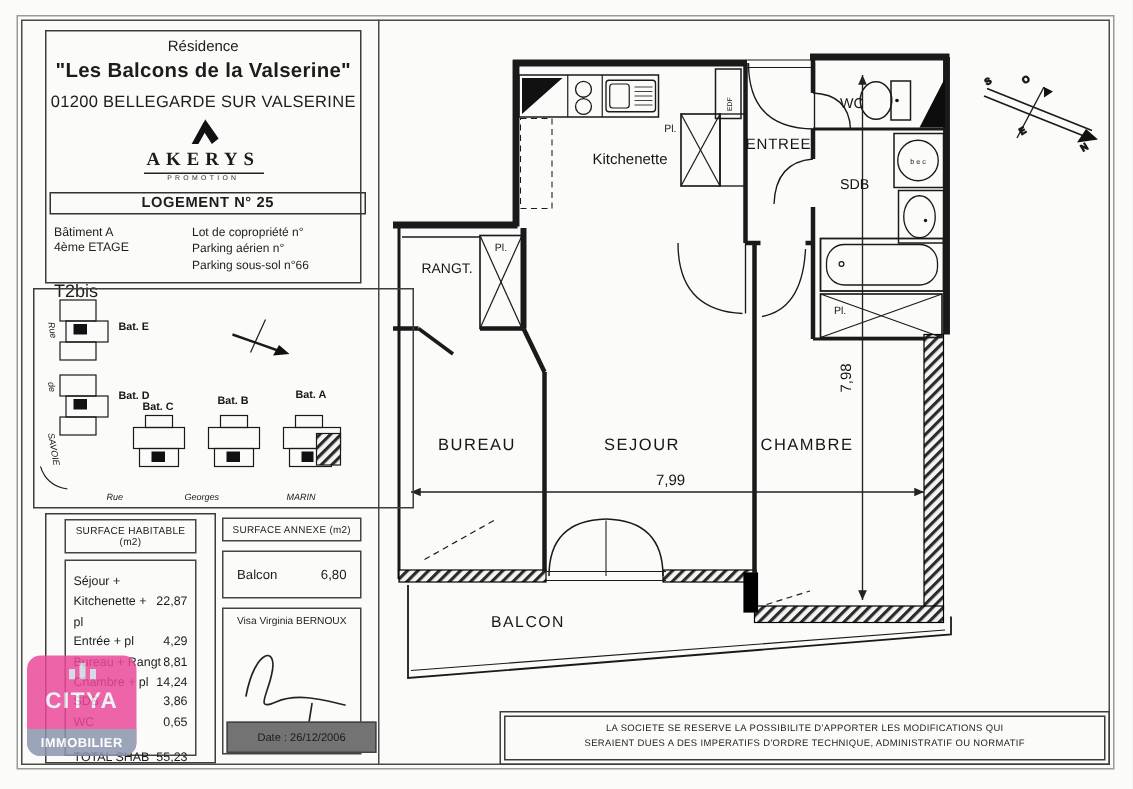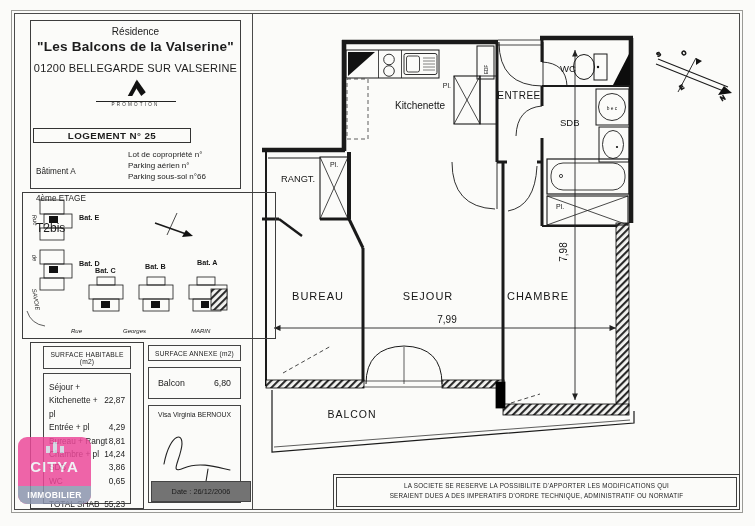--- a/index.html
+++ b/index.html
@@ -12,25 +12,25 @@
   
   .hbox{left:30px;top:20px;width:211px;height:169px;border:1.2px solid #3d3d3d;text-align:center}
   .res{font-size:10px;margin-top:5px}
   .name{font-size:13.6px;font-weight:700;margin-top:2px;letter-spacing:.2px}
   .street{font-size:10px;margin-top:3px}
   .city{font-size:11px;margin-top:8px;letter-spacing:.2px}
   .brand{margin-top:4px;line-height:1}
   .brand-name{font-family:"Liberation Serif",serif;font-weight:700;font-size:12.5px;letter-spacing:4px;margin-top:0}
   .brand-rule{width:80px;border-top:1.3px solid #222;margin:2px auto 1px auto}
   .brand-sub{font-size:4.6px;letter-spacing:2.2px;color:#333}
-  .logement{left:2px;top:107px;width:158px;height:15px;border:1.1px solid #333;font-size:9.8px;font-weight:600;line-height:14px;letter-spacing:.4px}
+  .logement{left:2px;top:107px;width:211px;height:15px;border:1.1px solid #333;font-size:9.8px;font-weight:600;line-height:14px;letter-spacing:.4px}
   .info{left:5px;top:128px;right:2px;display:flex;text-align:left}
   .info .c1{width:92px;font-size:8.2px}
   .info .c1 .t2{font-size:12px;font-weight:400;margin-top:18px}
-  .info .c1 div{margin-top:18px}
+  .info .c1 div{margin-top:1px}
   .info .c2{font-size:8px;line-height:11px}
   
   .sitebox{left:22px;top:192px;width:254px;height:147px;border:1.2px solid #3d3d3d}
   
   .surfbox{left:30px;top:342px;width:114px;height:167px;border:1.2px solid #3d3d3d;padding:3px 12px}
   .surf-h{border:1px solid #444;font-size:6.7px;text-align:center;padding:3.5px 1px;letter-spacing:.2px}
   .surf-b{border:1px solid #444;margin-top:4px;height:131px;padding:7px 5px 0 5px;font-size:8.3px}
   .srow{display:flex;justify-content:space-between;line-height:13.4px}
   .srow .val{text-align:center}
   .srow.total{margin-top:10px}
@@ -233,20 +233,21 @@
 
   <div class="abs panel hbox">
     <div class="res">Résidence</div>
     <div class="name">"Les Balcons de la Valserine"</div>
     <div class="city">01200 BELLEGARDE SUR VALSERINE</div>
     <div class="brand">
       <svg width="22" height="18" viewBox="0 0 28 24">
         <polygon points="3,24 14,4 18,8 9,24" fill="#111"></polygon>
         <polygon points="15,2 27,19 21,24 12,10" fill="#111"></polygon>
       </svg>
+      <div class="brand-name">AKERYS</div>
       <div class="brand-rule"></div>
       <div class="brand-sub">PROMOTION</div>
     </div>
     <div class="abs logement">LOGEMENT N° 25</div>
     <div class="abs info">
       <div class="c1">
         <div>Bâtiment A</div>
         <div>4ème ETAGE</div>
         <div class="t2">T2bis</div>
       </div>

